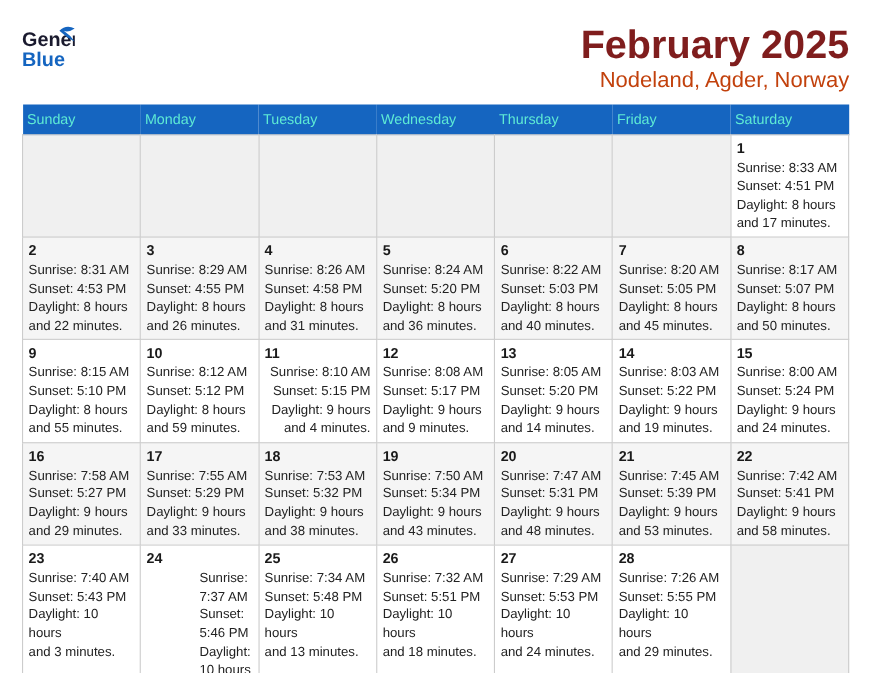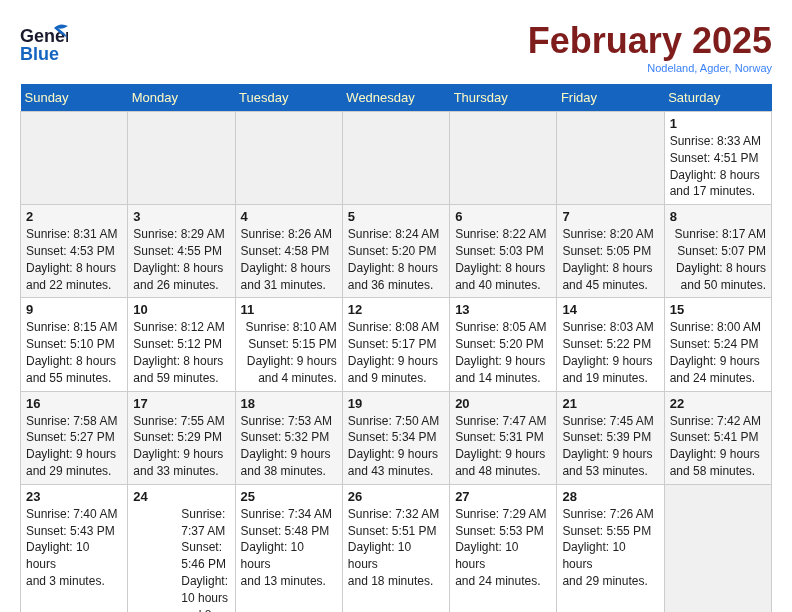--- a/index.html
+++ b/index.html
@@ -18,31 +18,31 @@
     }
     .title-area {
       text-align: right;
     }
     .month-title {
       font-size: 36px;
       font-weight: bold;
       color: #7f1d1d;
     }
     .location-title {
-      font-size: 11px;
-      color: #3b82f6;
+      font-size: 20px;
+      color: #c2410c;
     }
     .calendar {
       width: 100%;
       border-collapse: collapse;
       font-size: 11px;
     }
     .calendar th {
       background: #1565c0;
-      color: #fef9c3;
+      color: #5eead4;
       padding: 6px 4px;
       text-align: left;
       font-size: 13px;
       font-weight: normal;
     }
     .calendar td {
       border: 1px solid #ccc;
       vertical-align: top;
       padding: 4px 5px;
       height: 90px;
@@ -158,21 +158,21 @@
         </td>
         <td>
           <div class="day-number">7</div>
           <div class="day-info" style="white-space: pre-line;">Sunrise: 8:20 AM
 Sunset: 5:05 PM
 Daylight: 8 hours
 and 45 minutes.</div>
         </td>
         <td>
           <div class="day-number">8</div>
-          <div class="day-info" style="white-space: pre-line; text-align: right;">Sunrise: 8:17 AM
+          <div class="day-info" style="white-space: pre-line;">Sunrise: 8:17 AM
 Sunset: 5:07 PM
 Daylight: 8 hours
 and 50 minutes.</div>
         </td>
       </tr>
       <tr>
         <td>
           <div class="day-number">9</div>
           <div class="day-info" style="white-space: pre-line;">Sunrise: 8:15 AM
 Sunset: 5:10 PM

